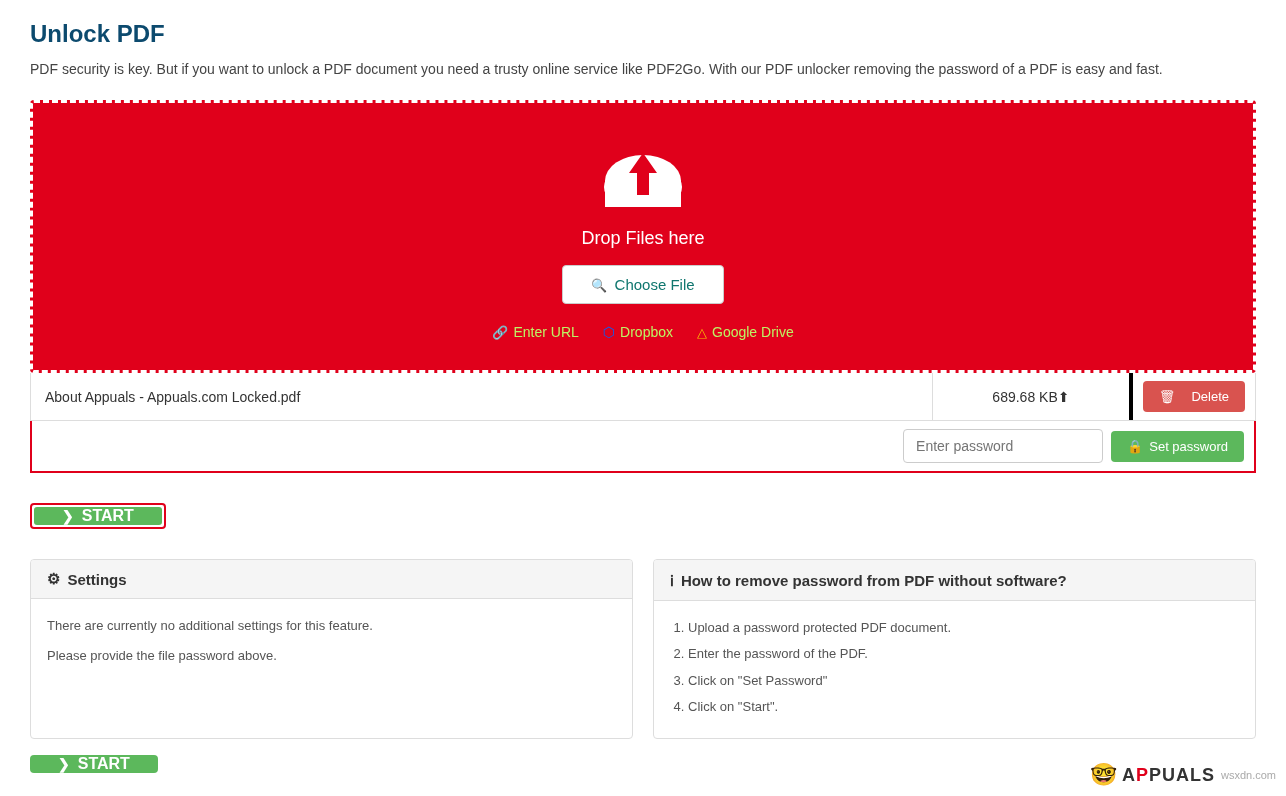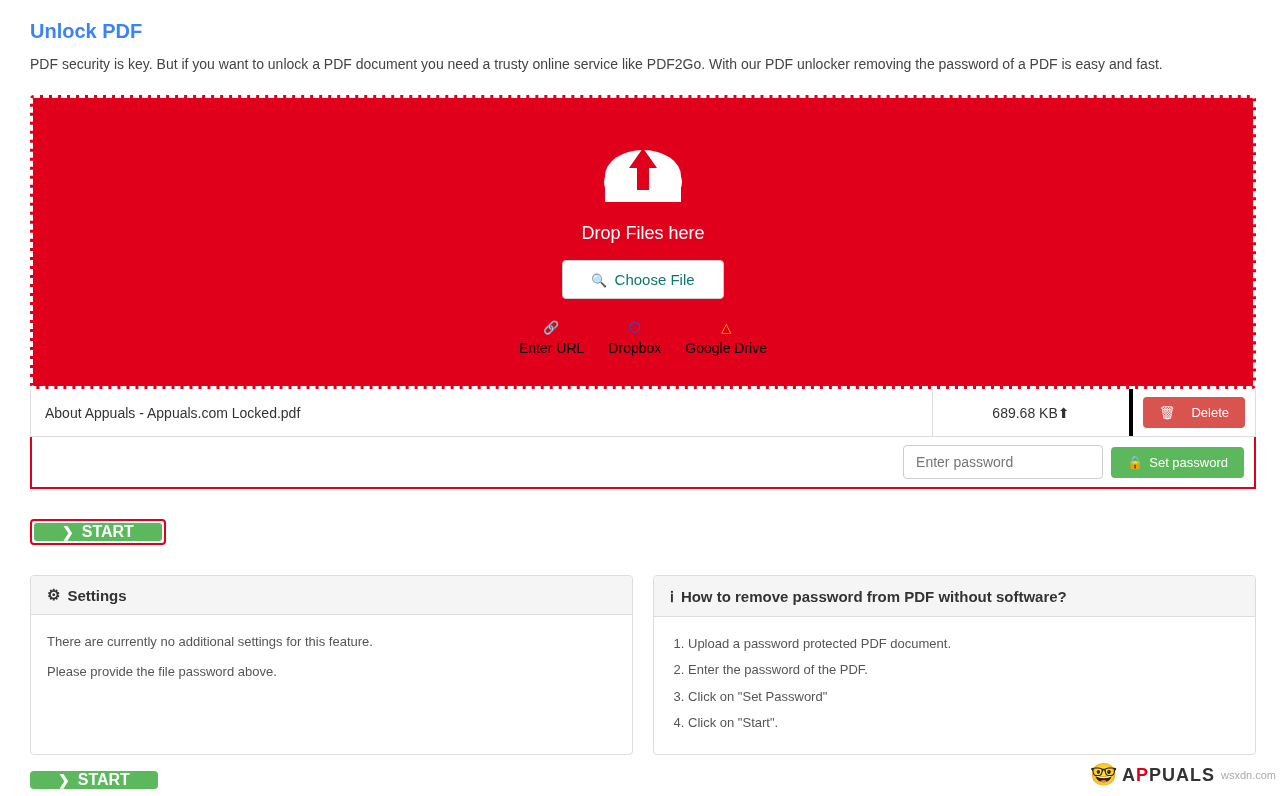--- a/index.html
+++ b/index.html
@@ -8,24 +8,24 @@
       background: #fff;
       color: #333;
       font-size: 14px;
     }
     .page-wrapper {
       max-width: 1286px;
       margin: 0 auto;
       padding: 20px 30px 20px 30px;
     }
     .page-title {
-      font-size: 20px;
+      font-size: 24px;
       font-weight: bold;
       margin-bottom: 10px;
-      color: #3b82f6;
+      color: #0c4a6e;
     }
     .page-description {
       font-size: 14px;
       color: #444;
       margin-bottom: 20px;
       line-height: 1.6;
     }
     
     .drop-zone-outer {
       border: 3px dashed #fff;
@@ -61,28 +61,27 @@
       align-items: center;
       gap: 7px;
       margin-bottom: 16px;
     }
     .drop-links {
       display: flex;
       gap: 24px;
       margin-top: 4px;
     }
     .drop-link {
-      color: #000000;
+      color: #bef264;
       font-size: 14px;
       text-decoration: none;
       display: flex;
       align-items: center;
       gap: 5px;
       cursor: pointer;
-      flex-direction: column;
     }
 
     
     .file-info-row {
       display: flex;
       align-items: stretch;
       border: 1px solid #ddd;
       border-top: none;
     }
     .file-name-cell {

